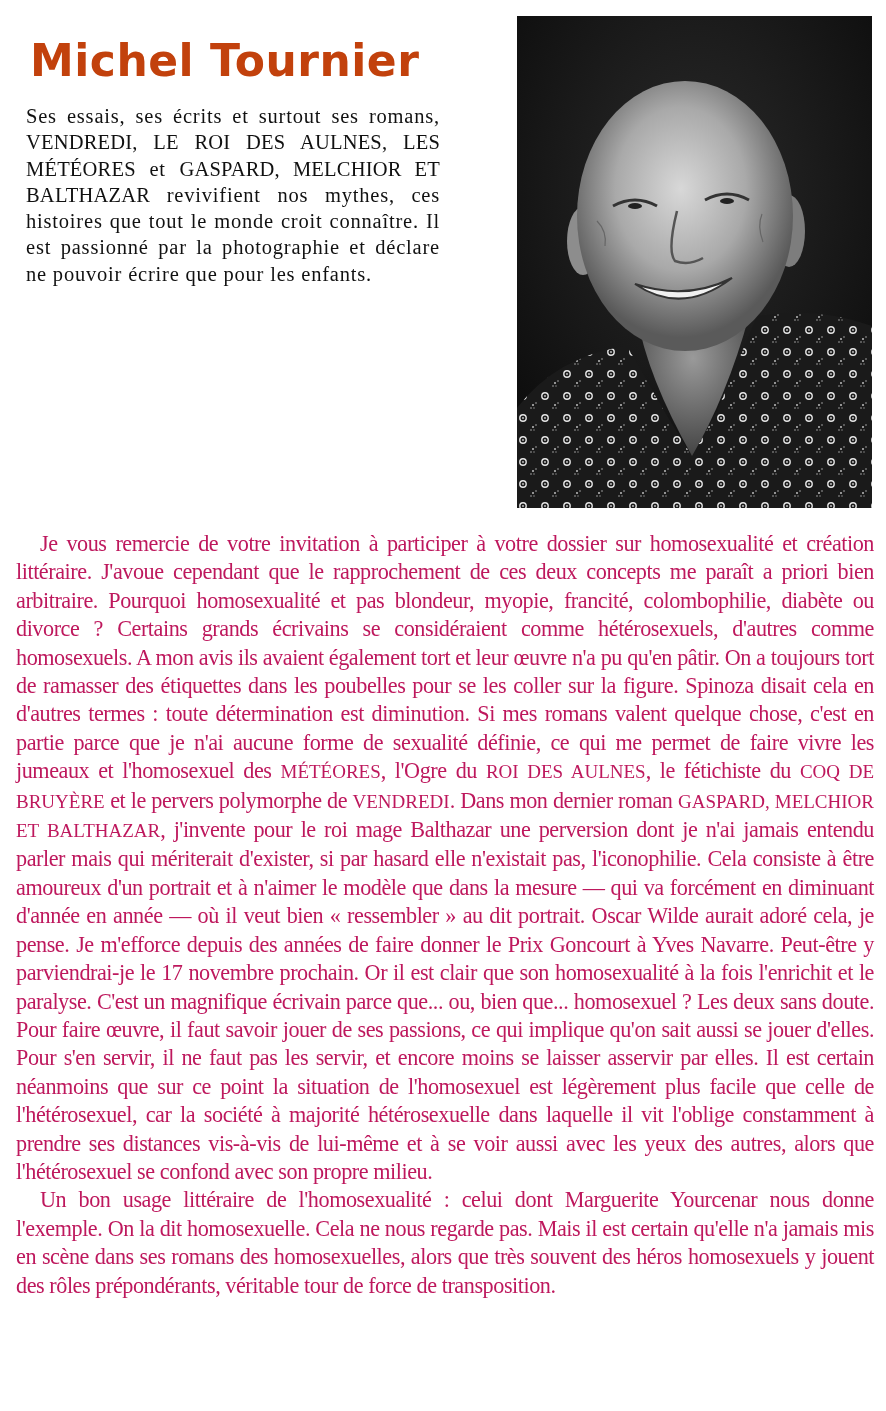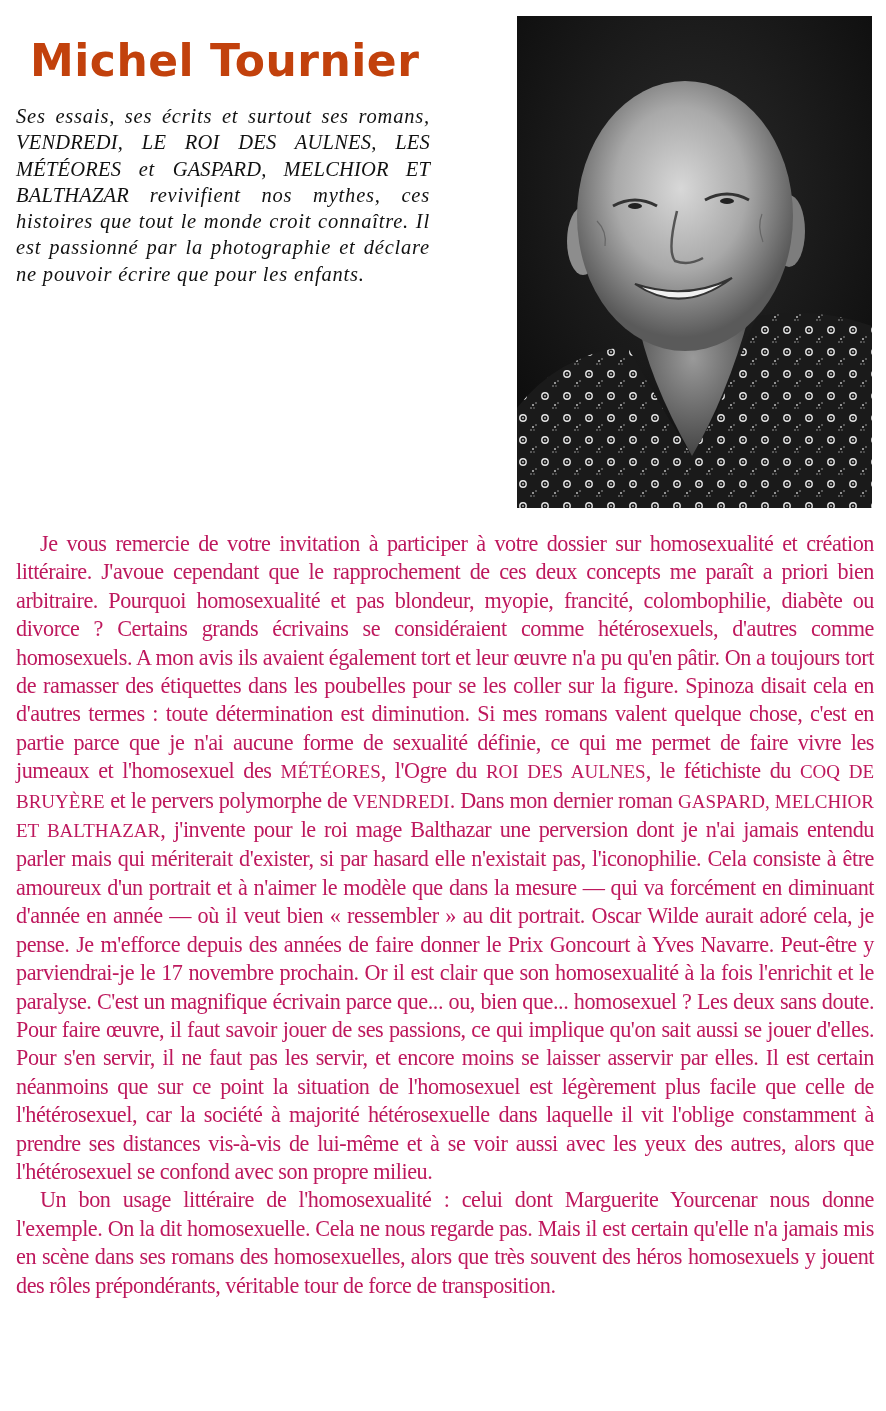--- a/index.html
+++ b/index.html
@@ -8,23 +8,23 @@
       position: relative; overflow: hidden;
       font-family: "Liberation Serif", "DejaVu Serif", serif;
     }
     .title {
       position: absolute; left: 16px; top: 4px;
       font-family: "DejaVu Sans", "Liberation Sans", sans-serif;
       font-weight: bold; font-size: 44px; letter-spacing: 0.5px;
       color: #c2410c; line-height: 56px; white-space: nowrap; margin-left: 14px;
     }
     .intro {
-      position: absolute; left: 16px; top: 103px; width: 414px;
+      position: absolute; left: 26px; top: 103px; width: 414px;
       font-family: "Liberation Serif", "DejaVu Serif", serif;
-      font-style: italic; font-size: 20.5px; line-height: 26.3px;
+      font-size: 20.5px; line-height: 26.3px;
       text-align: justify; color: #111; letter-spacing: 0.8px;
     }
     .intro .smallcaps { letter-spacing: 0.2px; }
     .photo {
       position: absolute; left: 517px; top: 16px; width: 355px; height: 492px;
       background: #151515; overflow: hidden;
     }
     .photo svg { display: block; }
     .body-text {
       position: absolute; left: 16px; top: 530px; width: 858px;

